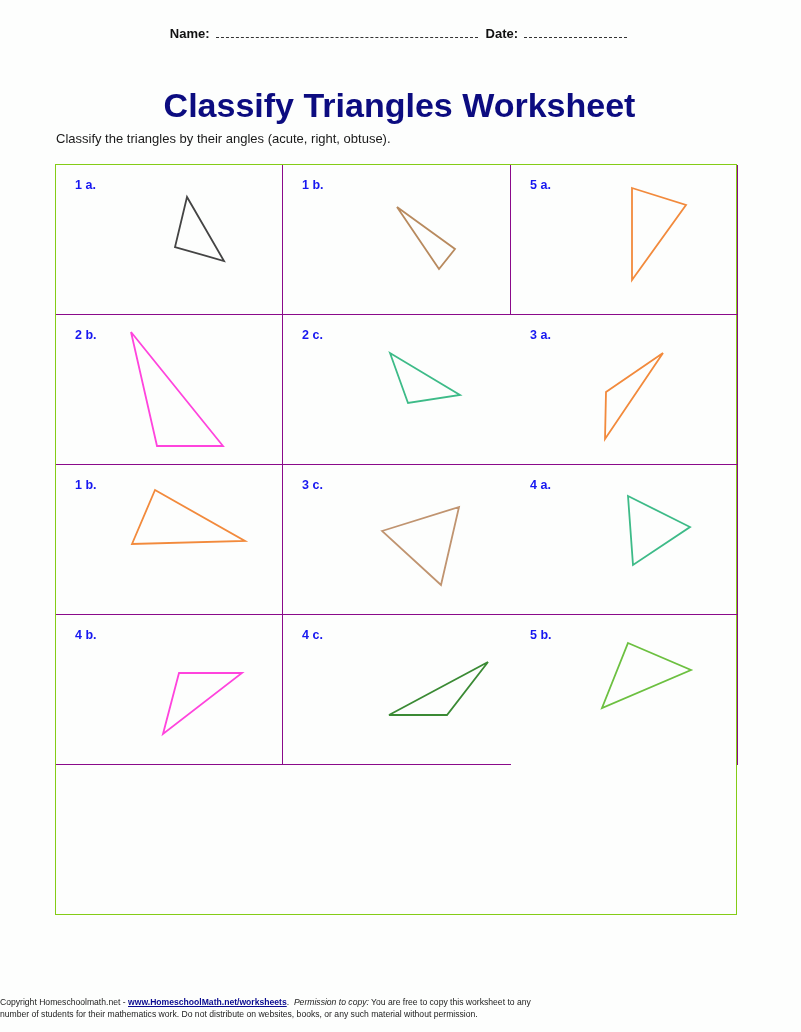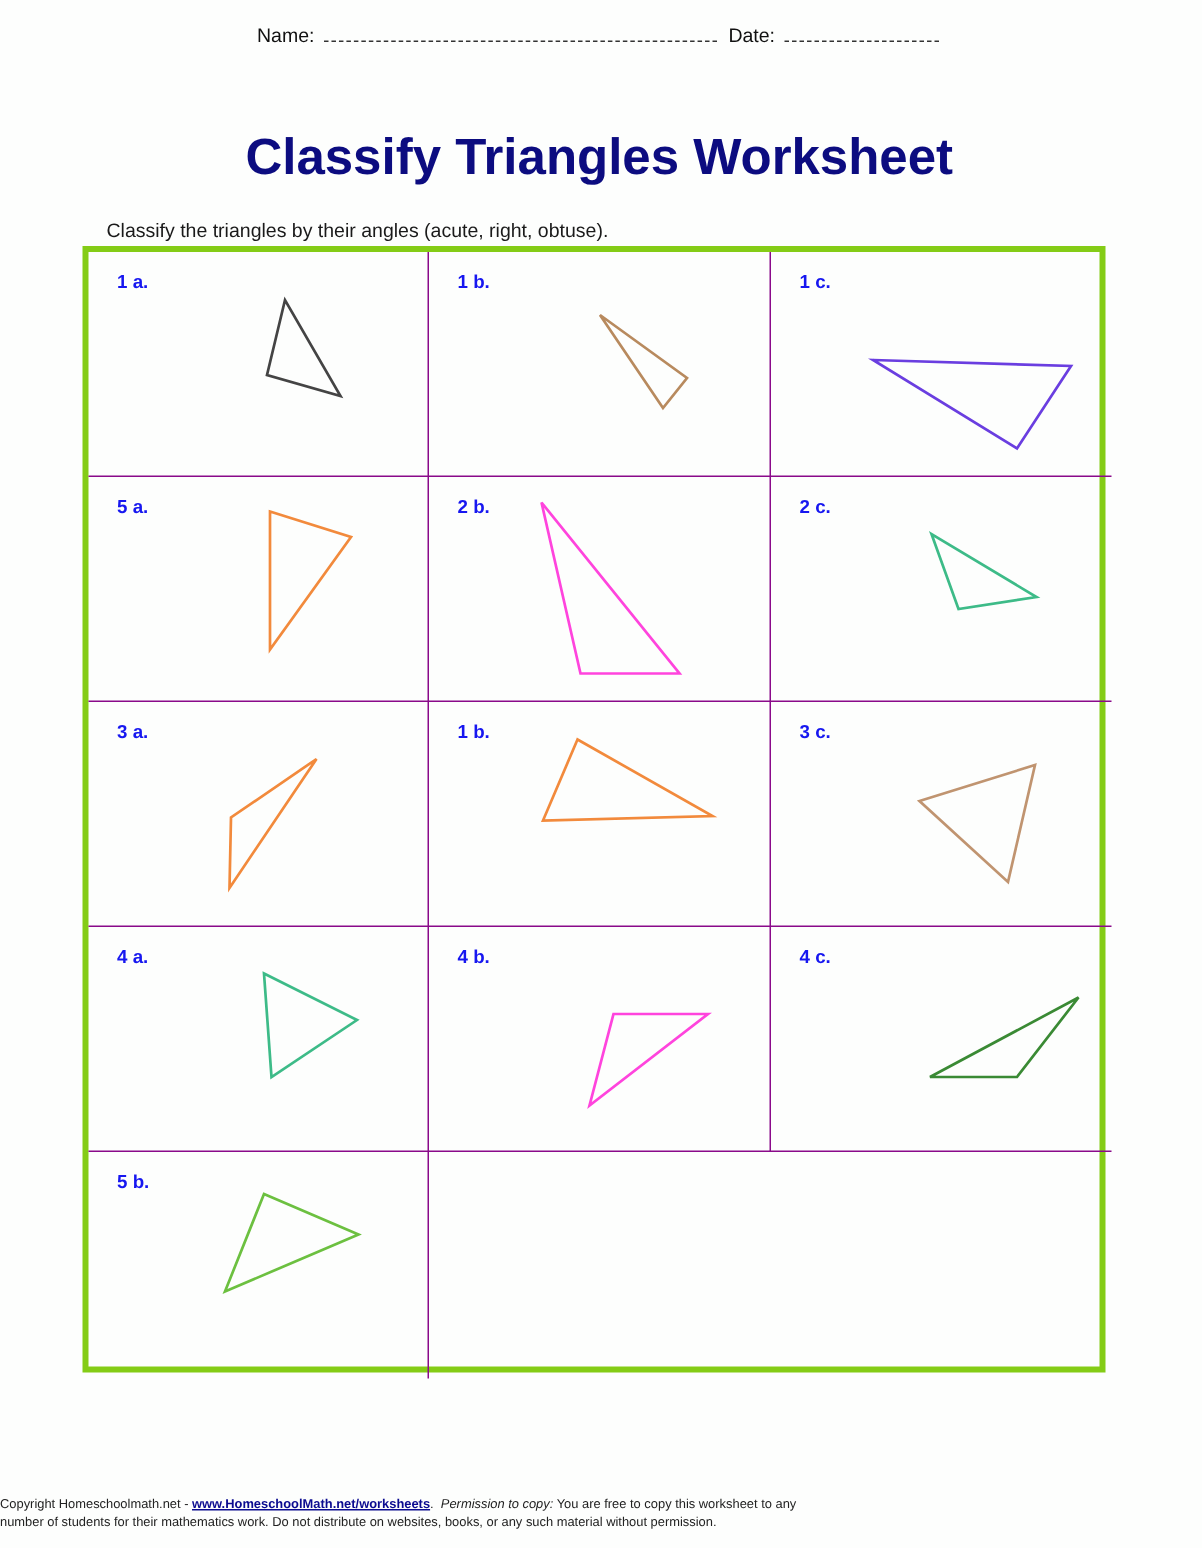--- a/index.html
+++ b/index.html
@@ -10,26 +10,26 @@
     body {
       width: 801px;
       height: 1032px;
       position: relative;
       overflow: hidden;
       font-family: "Liberation Sans", sans-serif;
       color: #111;
     }
     .header-line {
       position: absolute;
-      top: 15px;
+      top: 25px;
       left: 0;
       width: 801px;
       text-align: center;
       font-size: 13px;
-      font-weight: normal;
+      font-weight: bold;
       white-space: pre;
     }
     .header-line .blank {
       display: inline-block;
       border-bottom: 1px dashed #333;
       height: 12px;
       vertical-align: baseline;
       margin: 0 4px 0 6px;
     }
     .header-line .blank.name { width: 262px; }
@@ -46,33 +46,33 @@
       font-weight: bold;
       color: #0c0c80;
       margin: 4px;
     }
     .instructions {
       position: absolute;
       top: 131px;
       left: 56px;
       font-size: 13px;
       color: #1a1a1a;
-      margin: 15px;
+      margin: 0;
     }
     .grid {
       position: absolute;
       top: 164px;
       left: 55px;
       width: 682px;
       height: 751px;
       display: grid;
       grid-template-columns: 227px 228px 227px;
       grid-template-rows: 150px 150px 150px 150px 151px;
       box-sizing: border-box;
-      border: 4px solid #84cc16;
+      border: 1px solid #84cc16;
     }
     .cell {
       position: relative;
       box-sizing: border-box;
       border-right: 1px solid #8a0a8a;
       border-bottom: 1px solid #8a0a8a;
     }
     .cell.last-col { border-right: none; }
     .cell.last-row { border-bottom: none; }
     .cell .label {
@@ -130,26 +130,20 @@
         <polygon stroke="#444444" points="131,32 119,82 168,96"></polygon>
       </svg>
       <span class="label">1 a.</span>
     </div>
     <div class="cell">
       <svg>
         <polygon stroke="#b88a5e" points="114,42 172,84 156,104"></polygon>
       </svg>
       <span class="label">1 b.</span>
     </div>
-    <div class="cell last-col">
-      <svg>
-        <polygon stroke="#6a3ee0" points="68,72 200,76 164,131"></polygon>
-      </svg>
-      <span class="label">1 c.</span>
-    </div>
     <div class="cell">
       <svg>
         <polygon stroke="#f28a3c" points="121,23 175,40 121,115"></polygon>
       </svg>
       <span class="label">5 a.</span>
     </div>
     <div class="cell">
       <svg>
         <polygon stroke="#ff44dd" points="75,17 101,131 167,131"></polygon>
       </svg>

